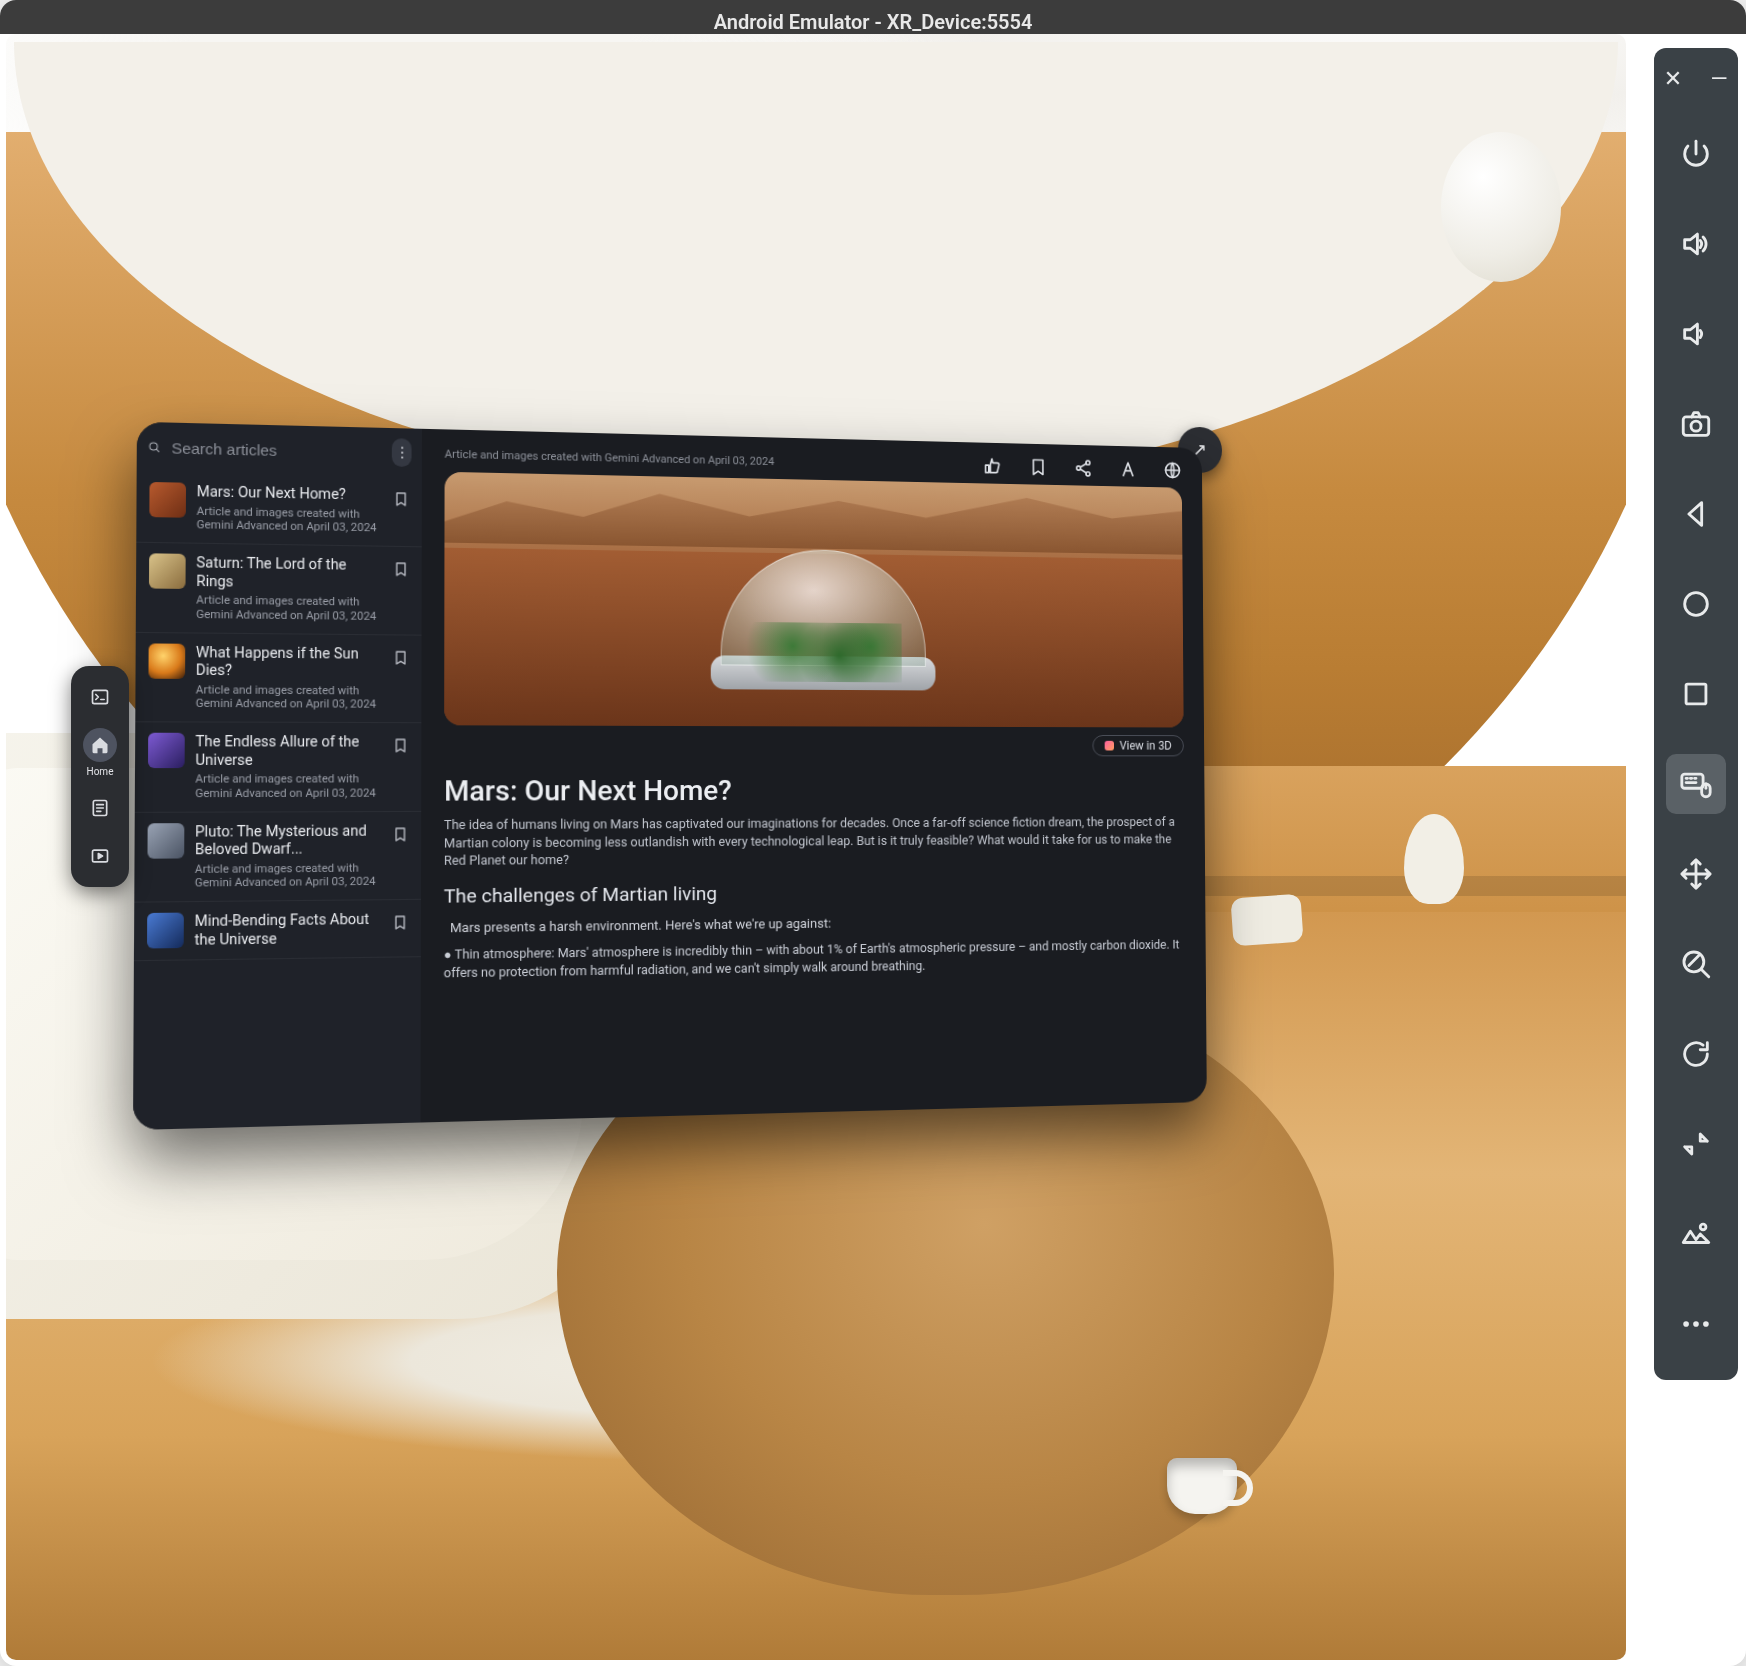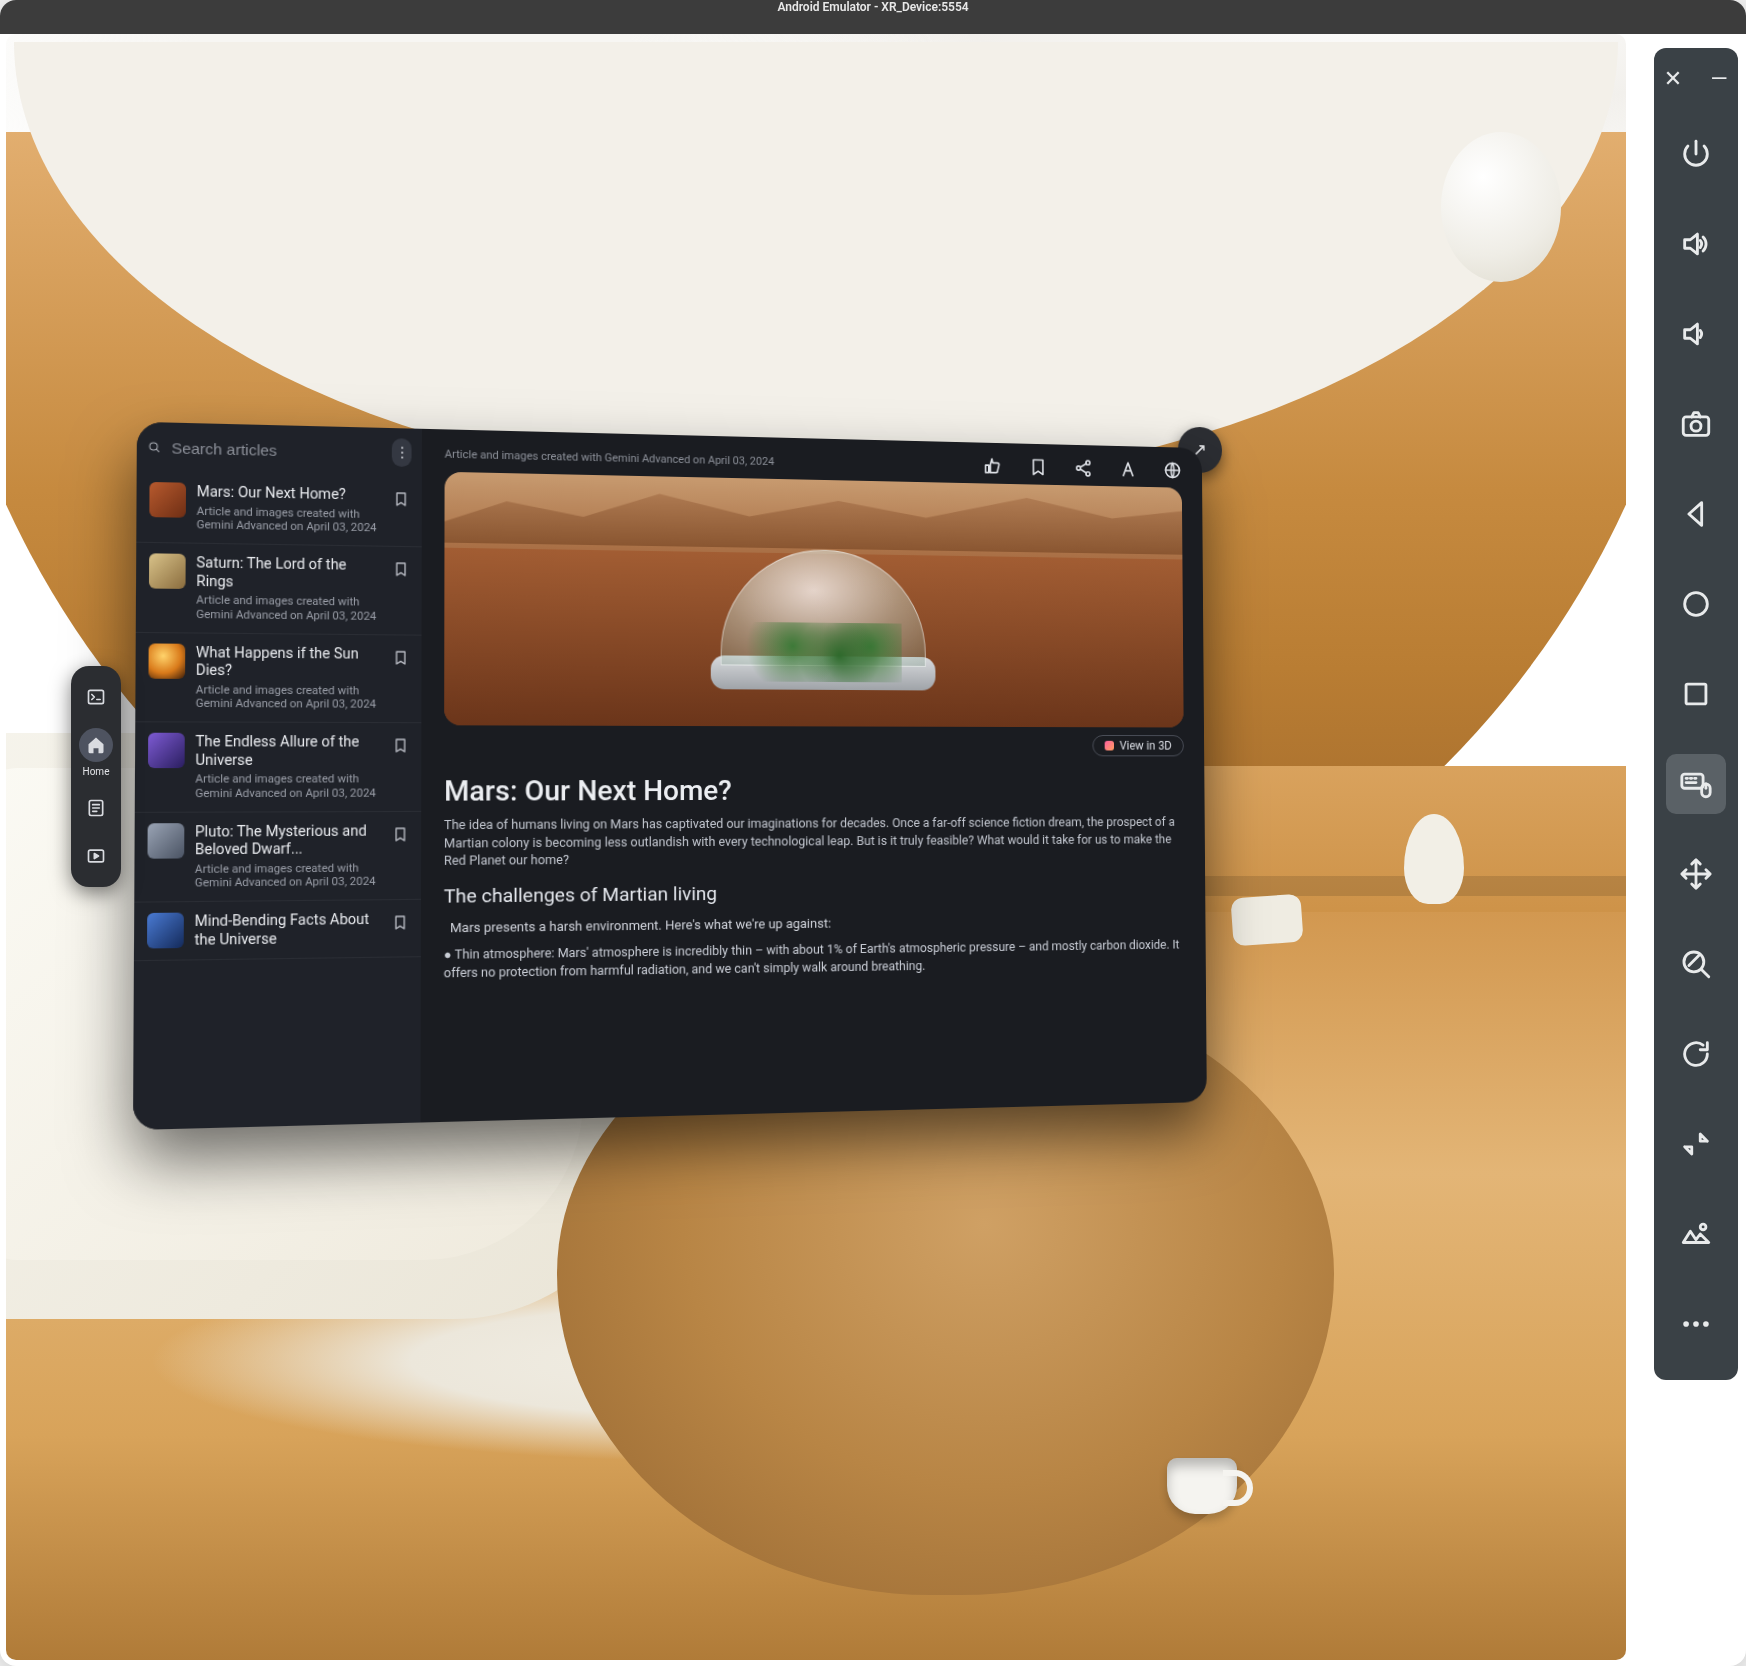--- a/index.html
+++ b/index.html
@@ -1,20 +1,20 @@
 <!DOCTYPE html>
 <html><head>
 <meta charset="utf-8">
 <style>
 * { margin:0; padding:0; box-sizing:border-box; }
 body { font-family: -apple-system, BlinkMacSystemFont, 'Segoe UI', Roboto, sans-serif; background:#f0f0f0; overflow:hidden; }
 
 .window { width:1746px; height:1666px; position:relative; background:#fff; border-radius:16px; overflow:hidden; box-shadow:0 4px 20px rgba(0,0,0,.15); }
 
-.titlebar { height:34px; background:#3c3c3c; display:flex; align-items:flex-start; justify-content:center; font-weight:600; color:#e8e8e8; font-size:12px; border-top-left-radius:10px; border-top-right-radius:10px; position:relative; z-index:5; }
+.titlebar { height:34px; background:#3c3c3c; display:flex; align-items:flex-end; justify-content:center; font-weight:600; color:#e8e8e8; font-size:20px; border-top-left-radius:10px; border-top-right-radius:10px; position:relative; z-index:5; }
 
 .env3d { position:absolute; top:34px; left:6px; right:120px; bottom:6px; border-radius:10px; overflow:hidden; perspective:1400px; perspective-origin:45% 45%; }
 .env-bg { position:absolute; inset:0; }
 .env-ceiling { position:absolute; top:0; left:0; right:0; height:48%; background:
   radial-gradient(ellipse 60% 40% at 25% 5%, #f7f6f3 0%, #f7f6f3 25%, rgba(247,246,243,0) 55%),
   radial-gradient(ellipse 90% 50% at 85% -5%, #ffffff 0%, #f2f0ec 30%, rgba(242,240,236,0) 65%); }
 .env-wood-arc { position:absolute; top:6%; left:-5%; right:-5%; height:55%; background:linear-gradient(180deg,#e2ae6f 0%, #c68a3f 40%, #b97d33 60%, #966028 100%); border-radius:0 0 50% 50% / 0 0 100% 100%; }
 .env-wood-arc::before { content:""; position:absolute; top:-10%; left:5%; right:5%; height:50%; background:#f3f0e9; border-radius:0 0 50% 50% / 0 0 100% 100%; }
 .env-shelf { position:absolute; right:0; width:45%; top:45%; height:220px; background:linear-gradient(180deg,#d9a25d,#c88b3e); border-top-left-radius:220px 80px; }
 .env-shelf::after { content:""; position:absolute; top:50%; left:8%; right:0; height:20px; background:rgba(0,0,0,.12); }
@@ -35,21 +35,21 @@
 .env-vase{position:absolute;top:48%;right:10%;width:60px;height:90px;background:#f2efe6;border-radius:50% 50% 40% 40%/60% 60% 40% 40%;}
 .env-pillow{position:absolute;top:53%;right:20%;width:70px;height:48px;background:#efece2;border-radius:12px;transform:rotate(-4deg);}
 
 .emu-side { position:absolute; top:48px; right:8px; width:84px; height:1332px; background:#3a4146; border-radius:12px; display:flex; flex-direction:column; align-items:center; padding:12px 0; gap:6px; z-index:6; }
 .emu-top { display:flex; gap:28px; padding:10px 0 18px; }
 .emu-top .ctl { width:18px; height:18px; color:#e8eaeb; display:flex; align-items:center; justify-content:center; cursor:pointer; font-size:22px; line-height:1; }
 .emu-btn { width:60px; height:60px; margin:12px 0; border-radius:10px; display:flex; align-items:center; justify-content:center; color:#e8eaeb; cursor:pointer; }
 .emu-btn.active { background:#5a6166; }
 .emu-btn svg { width:34px; height:34px; }
 
-.mini-rail { position:absolute; top:632px; left:65px; width:50px; background:#2b2d31; border-radius:18px; padding:14px 0; display:flex; flex-direction:column; align-items:center; gap:14px; z-index:4; box-shadow:0 6px 20px rgba(0,0,0,.5); }
+.mini-rail { position:absolute; top:632px; left:65px; width:58px; background:#2b2d31; border-radius:18px; padding:14px 0; display:flex; flex-direction:column; align-items:center; gap:14px; z-index:4; box-shadow:0 6px 20px rgba(0,0,0,.5); }
 .mini-item { width:36px; display:flex; flex-direction:column; align-items:center; gap:4px; cursor:pointer; color:#d9dbe0;}
 .mini-icon { width:34px; height:34px; border-radius:18px; display:flex; align-items:center; justify-content:center; }
 .mini-icon.active { background:#4e5360; }
 .mini-item span { font-size:10px; color:#e2e3e7;}
 .mini-icon svg{width:20px;height:20px;}
 
 .floating-panel { position:absolute; top:400px; left:150px; width:1070px; height:680px; transform-style:preserve-3d; transform:rotateY(6deg) rotateX(1deg); z-index:3; }
 .panel-inner { position:absolute; inset:0; background:#1a1c21; border-radius:24px; overflow:hidden; display:flex; box-shadow:0 30px 60px rgba(0,0,0,.55); }
 .fab { position:absolute; top:-22px; right:-22px; width:48px; height:48px; border-radius:50%; background:#2b2d32; display:flex; align-items:center; justify-content:center; color:#e2e3e7; box-shadow:0 6px 16px rgba(0,0,0,.5); cursor:pointer; }
 

